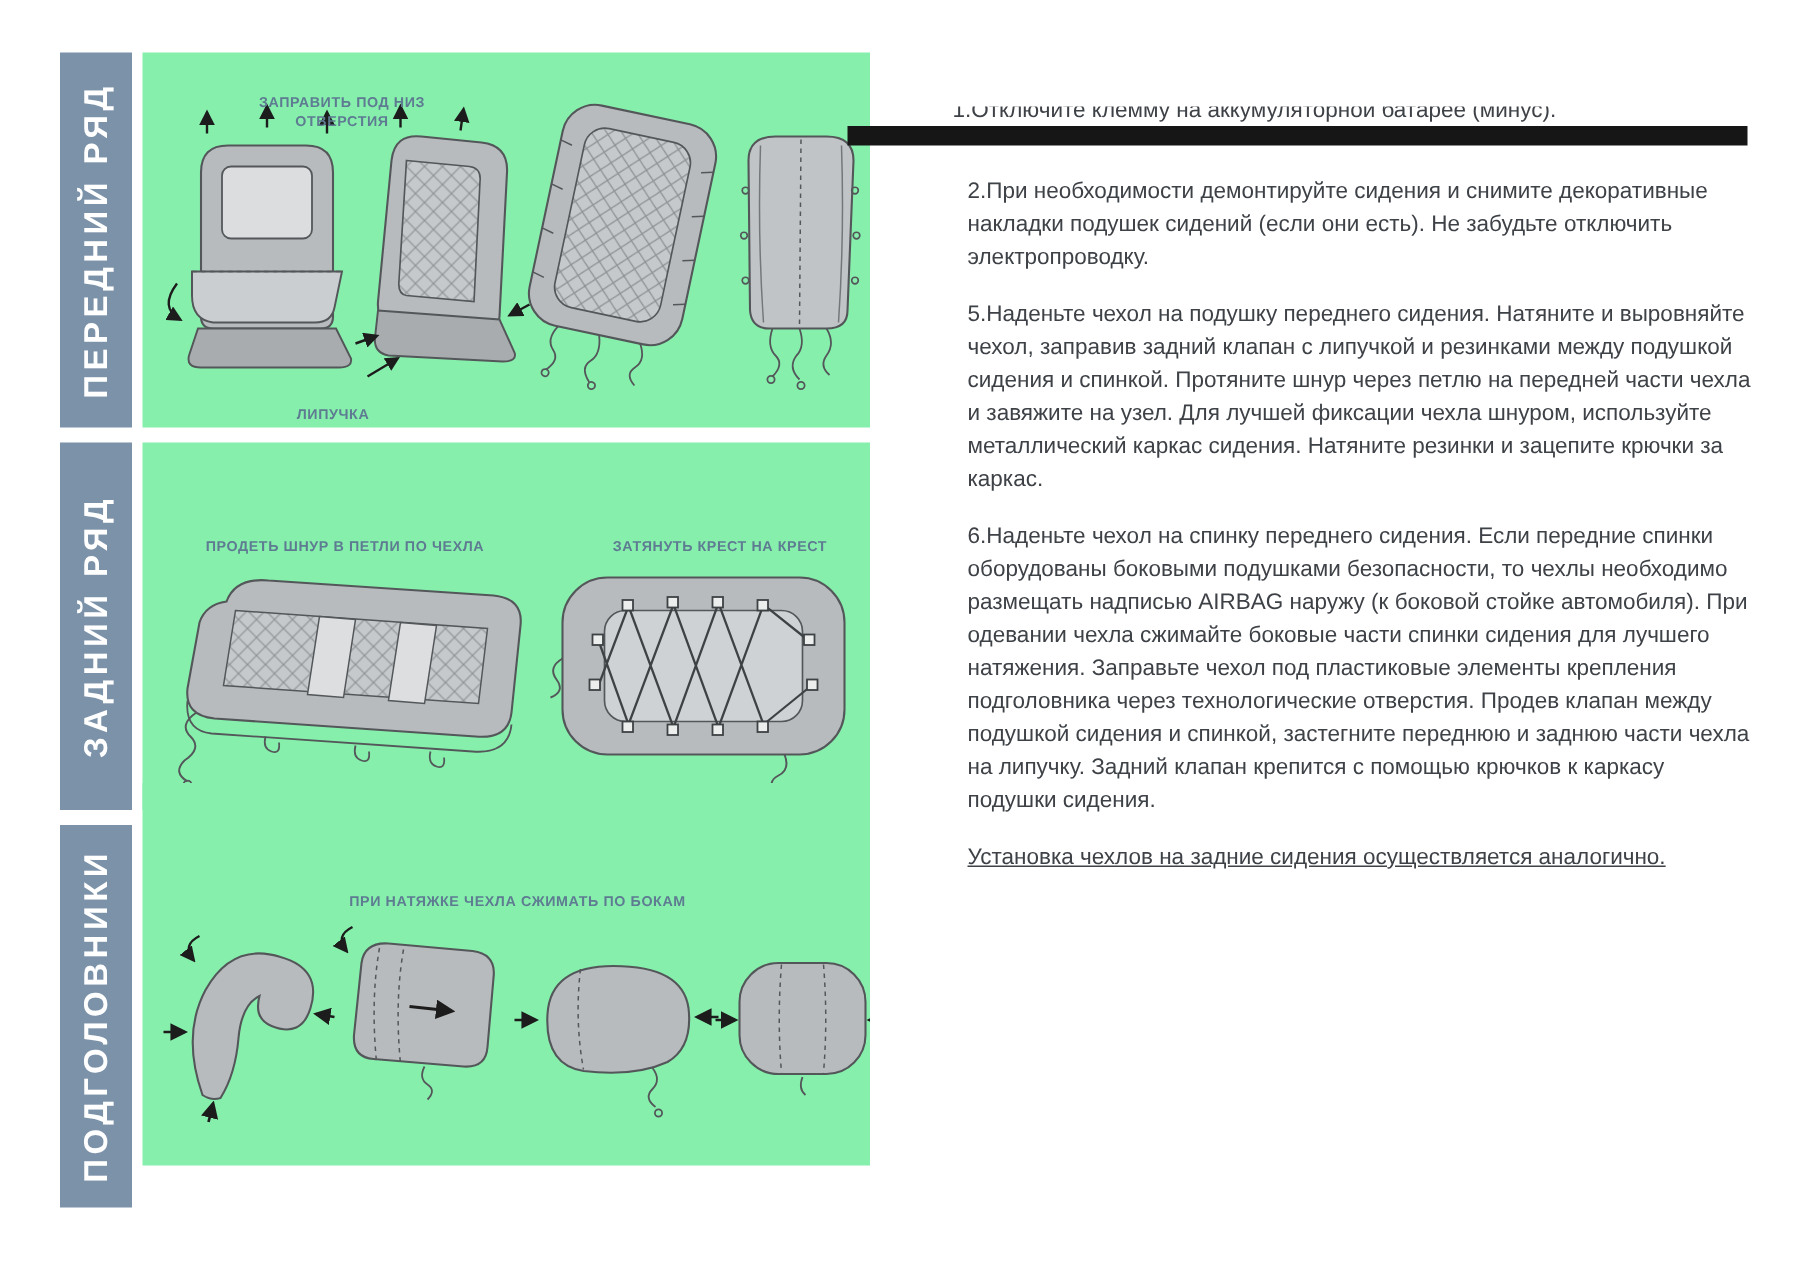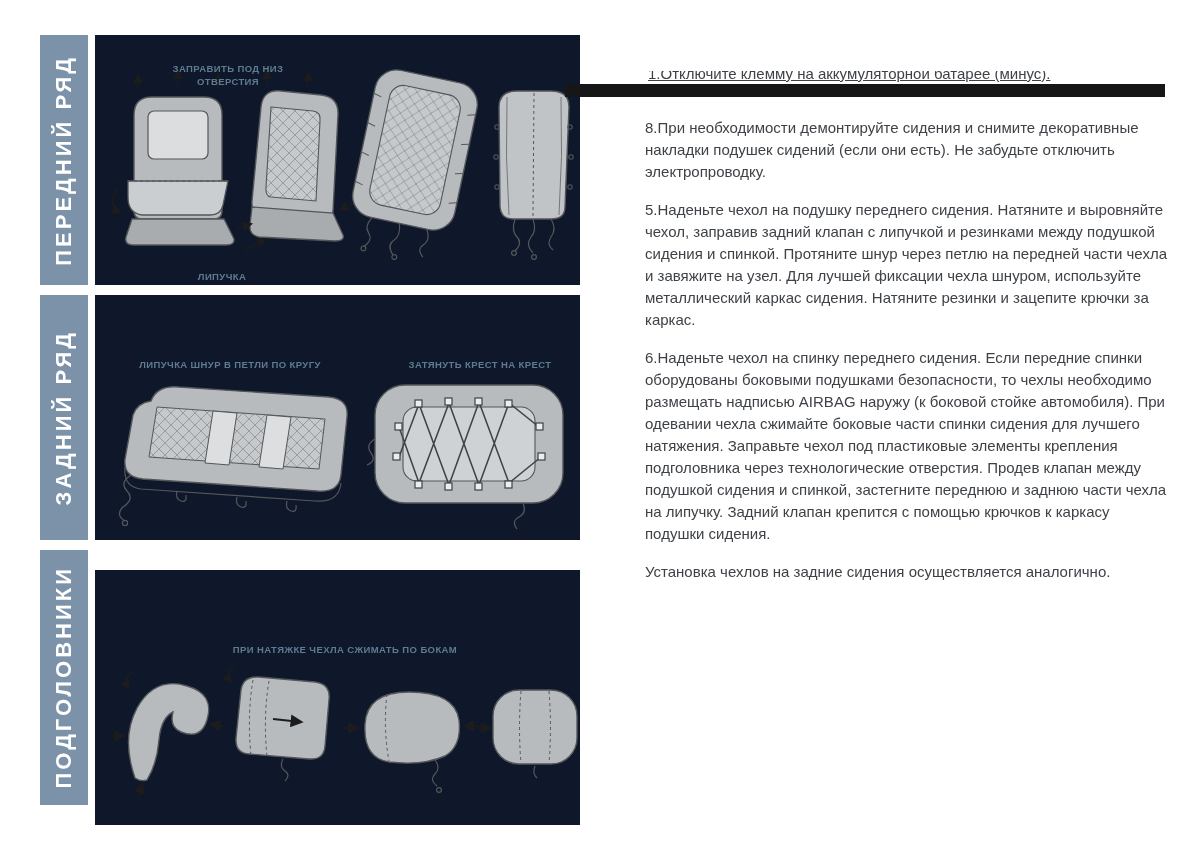--- a/index.html
+++ b/index.html
@@ -10,41 +10,41 @@
   
   .banner { position:absolute; left:40px; width:48px; background:#7b92a9;
             display:flex; align-items:center; justify-content:center; }
   .banner-1 { top:35px;  height:250px; }
   .banner-2 { top:295px; height:245px; }
   .banner-3 { top:550px; height:255px; }
   .banner-text { writing-mode:vertical-rl; transform:rotate(180deg); color:#ffffff;
                  font-size:22px; font-weight:bold; letter-spacing:3px; white-space:nowrap; }
 
   
-  .panel { position:absolute; left:95px; width:485px; background:#0f172a; }
+  .panel { position:absolute; left:95px; width:485px; background:#86efac; }
   .panel-1 { top:35px;  height:250px; }
   .panel-2 { top:295px; height:245px; }
-  .panel-3 { top:570px; height:255px; }
+  .panel-3 { top:522px; height:255px; }
   .panel svg { position:absolute; left:0; top:0; }
   .panel-label { position:absolute; color:#5e7b92; font-size:9.5px; font-weight:bold;
                  letter-spacing:0.4px; text-align:center; line-height:1.35; white-space:pre-line; }
   .lbl-tuck    { left:53px;  top:28px;  width:160px; }
   .lbl-velcro  { left:87px;  top:210px; width:80px;margin-top:26px;  }
   .lbl-cord    { left:25px;  top:64px;  width:220px; }
   .lbl-cross   { left:290px; top:64px;  width:190px; }
   .lbl-squeeze { left:110px; top:74px;  width:280px; }
 
   
   .text-col { position:absolute; left:645px; top:117px; width:524px;
               color:#3e4247; font-size:15px; line-height:22px; }
   .text-col p { margin:0 0 16px 0; }
-  .text-col p.note { margin-top:8px; }
-
-  .partial-line { position:absolute; left:648px; top:71px; width:515px; height:13px;
-                  overflow:hidden; color:#3e4247; font-size:15px; line-height:22px;text-decoration:underline; }
+  .text-col p.note { margin-top:8px;text-decoration:underline; }
+
+  .partial-line { position:absolute; left:635px; top:71px; width:515px; height:13px;
+                  overflow:hidden; color:#3e4247; font-size:15px; line-height:22px; }
   .partial-line span { display:block; margin-top:-8px; white-space:nowrap; }
   .redaction { position:absolute; left:565px; top:84px; width:600px; height:13px; background:#161616; }
 </style>
 </head>
 <body>
 
 <div class="page">
 
   <div class="banner banner-1">
     <span class="banner-text">ПЕРЕДНИЙ РЯД</span>
@@ -177,21 +177,21 @@
             <rect x="132" y="98" width="7" height="7"></rect>
           <rect x="22" y="40" width="7" height="7"></rect>
             <rect x="20" y="70" width="7" height="7"></rect>
           <rect x="163" y="40" width="7" height="7"></rect>
             <rect x="165" y="70" width="7" height="7"></rect>
         </g>
         <path d="M2 56 q-10 6 -4 14 q6 8 -4 12" fill="none" stroke="#54575a" stroke-width="1.3"></path>
         <path d="M150 120 q4 10 -4 14 q-8 4 -2 12" fill="none" stroke="#54575a" stroke-width="1.3"></path>
       </g>
     </svg>
-    <div class="panel-label lbl-cord">ЛИПУЧКА ШНУР В ПЕТЛИ ПО КРУГУ</div>
+    <div class="panel-label lbl-cord">ПРОДЕТЬ ШНУР В ПЕТЛИ ПО ЧЕХЛА</div>
     <div class="panel-label lbl-cross">ЗАТЯНУТЬ КРЕСТ НА КРЕСТ</div>
   </div>
 
   <div class="panel panel-3">
     <svg viewBox="0 0 485 255" width="485" height="255">
       <defs>
         <marker id="a3" viewBox="0 0 10 10" refX="8" refY="5" markerWidth="6.5" markerHeight="6.5" orient="auto-start-reverse">
           <path d="M0 0 L10 5 L0 10 Z" fill="#1c1c1c"></path>
         </marker>
       </defs>
@@ -233,19 +233,19 @@
     </svg>
     <div class="panel-label lbl-squeeze">ПРИ НАТЯЖКЕ ЧЕХЛА СЖИМАТЬ ПО БОКАМ</div>
   </div>
 
   <div class="partial-line">
     <span>1.Отключите клемму на аккумуляторной батарее (минус).</span>
   </div>
   <div class="redaction"></div>
 
   <div class="text-col">
-    <p>8.При необходимости демонтируйте сидения и снимите декоративные накладки подушек сидений (если они есть). Не забудьте отключить электропроводку.</p>
+    <p>2.При необходимости демонтируйте сидения и снимите декоративные накладки подушек сидений (если они есть). Не забудьте отключить электропроводку.</p>
     <p>5.Наденьте чехол на подушку переднего сидения. Натяните и выровняйте чехол, заправив задний клапан с липучкой и резинками между подушкой сидения и спинкой. Протяните шнур через петлю на передней части чехла и завяжите на узел. Для лучшей фиксации чехла шнуром, используйте металлический каркас сидения. Натяните резинки и зацепите крючки за каркас.</p>
     <p>6.Наденьте чехол на спинку переднего сидения. Если передние спинки оборудованы боковыми подушками безопасности, то чехлы необходимо размещать надписью AIRBAG наружу (к боковой стойке автомобиля). При одевании чехла сжимайте боковые части спинки сидения для лучшего натяжения. Заправьте чехол под пластиковые элементы крепления подголовника через технологические отверстия. Продев клапан между подушкой сидения и спинкой, застегните переднюю и заднюю части чехла на липучку. Задний клапан крепится с помощью крючков к каркасу подушки сидения.</p>
     <p class="note">Установка чехлов на задние сидения осуществляется аналогично.</p>
   </div>
 
 </div>
 
 </body></html>

